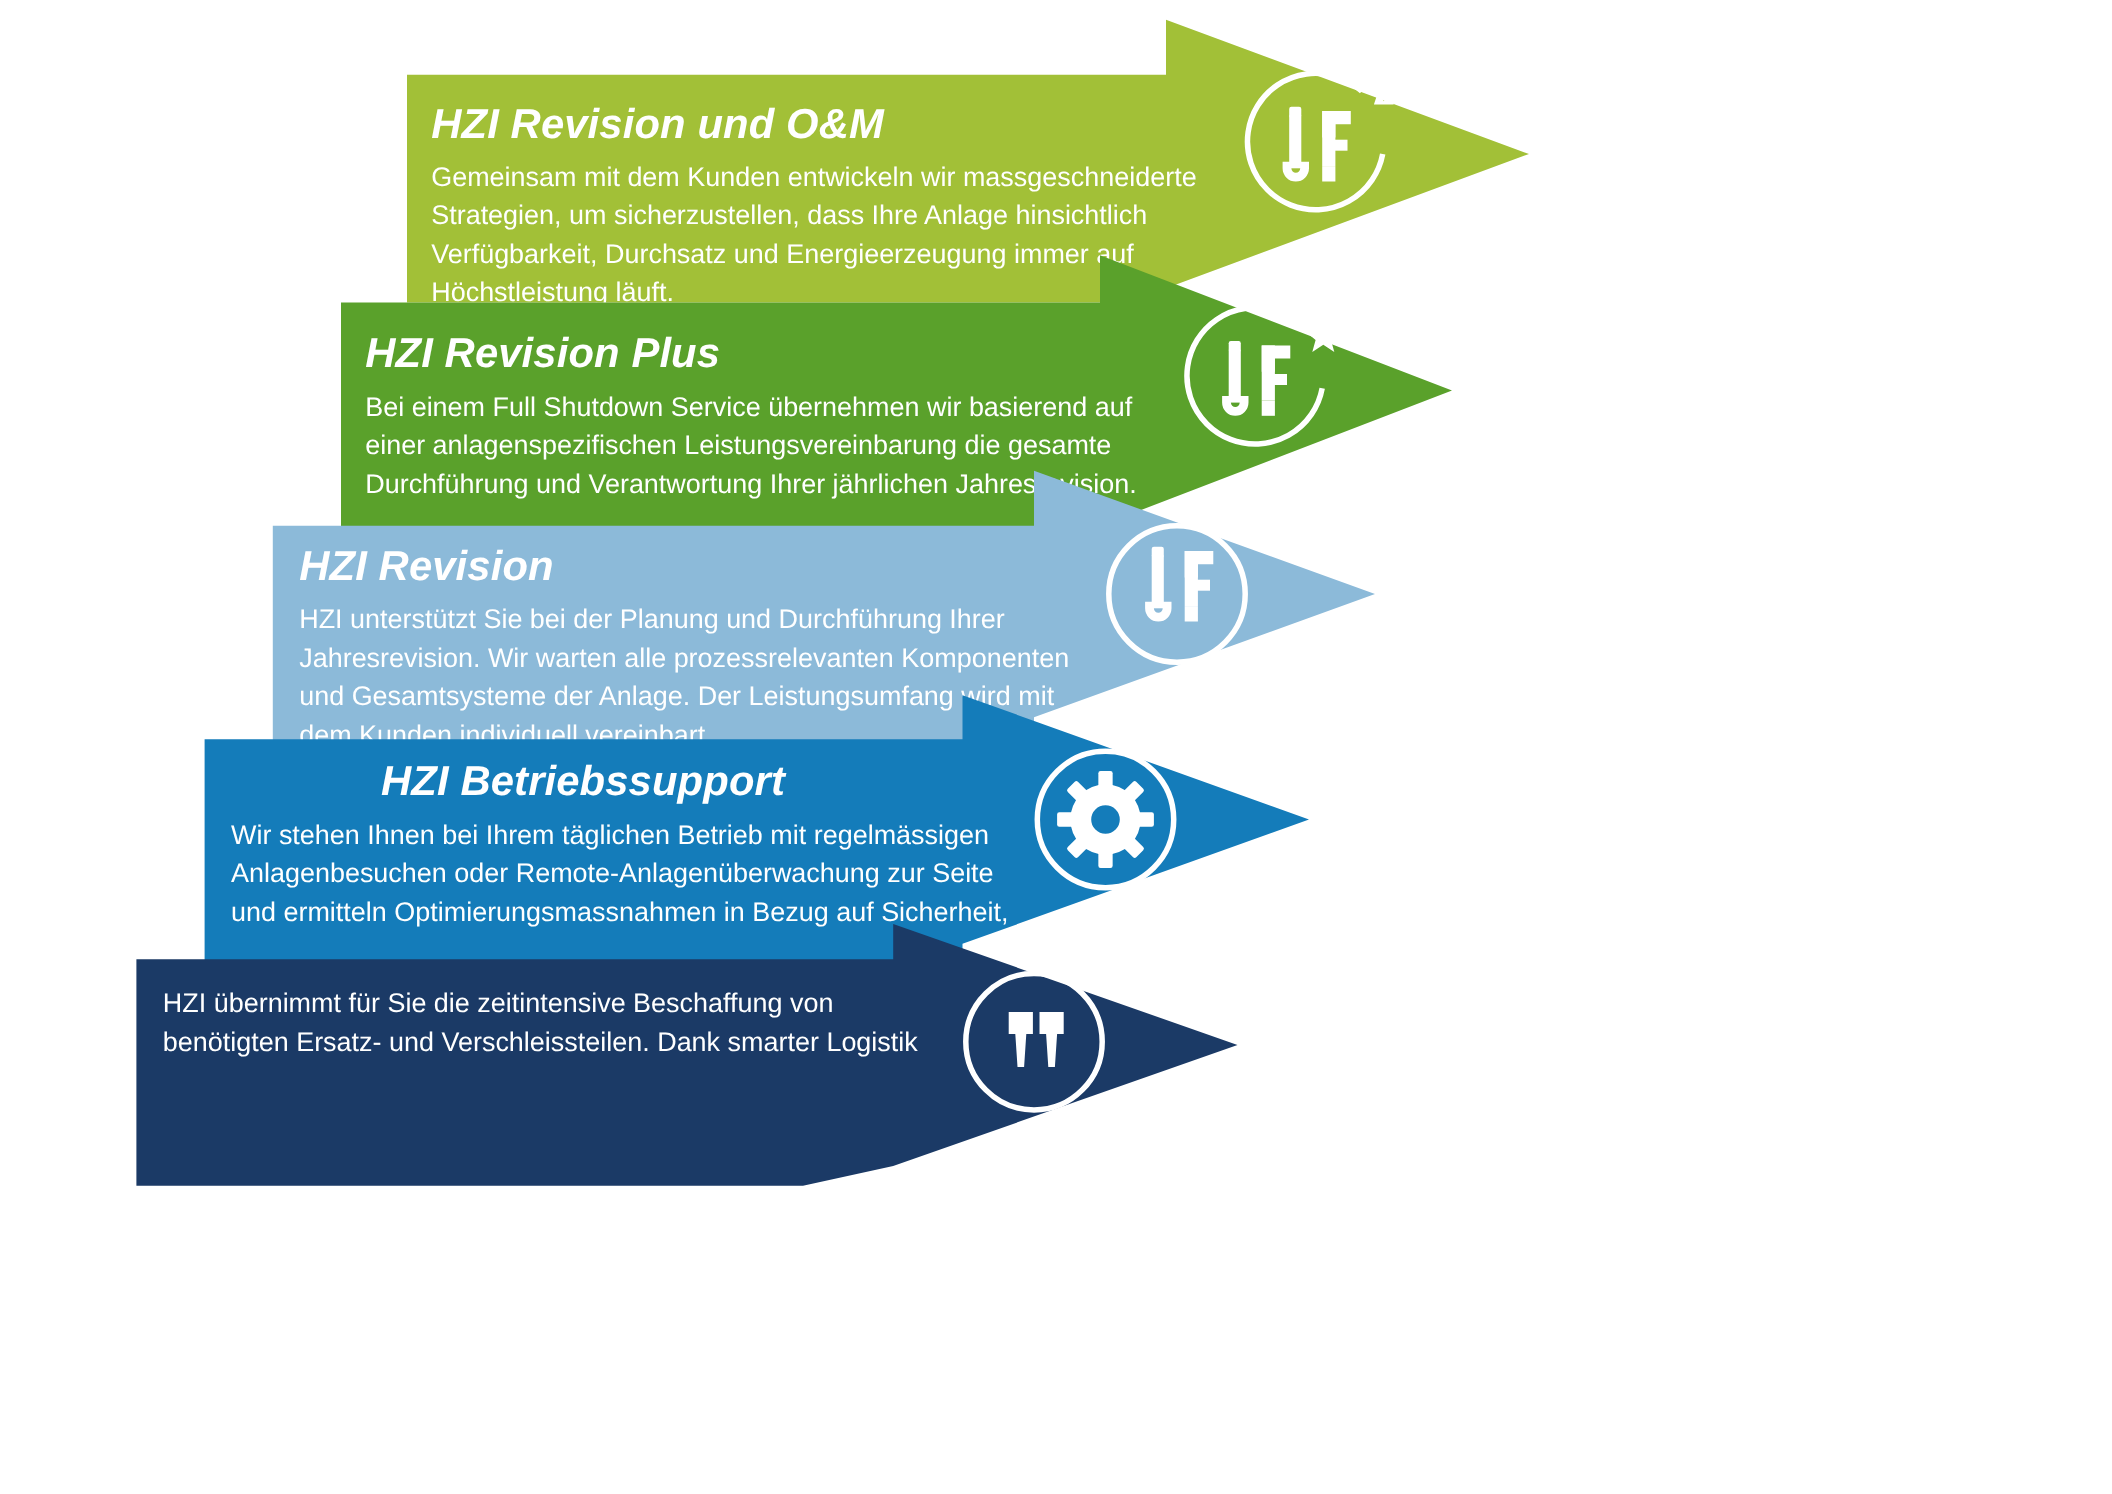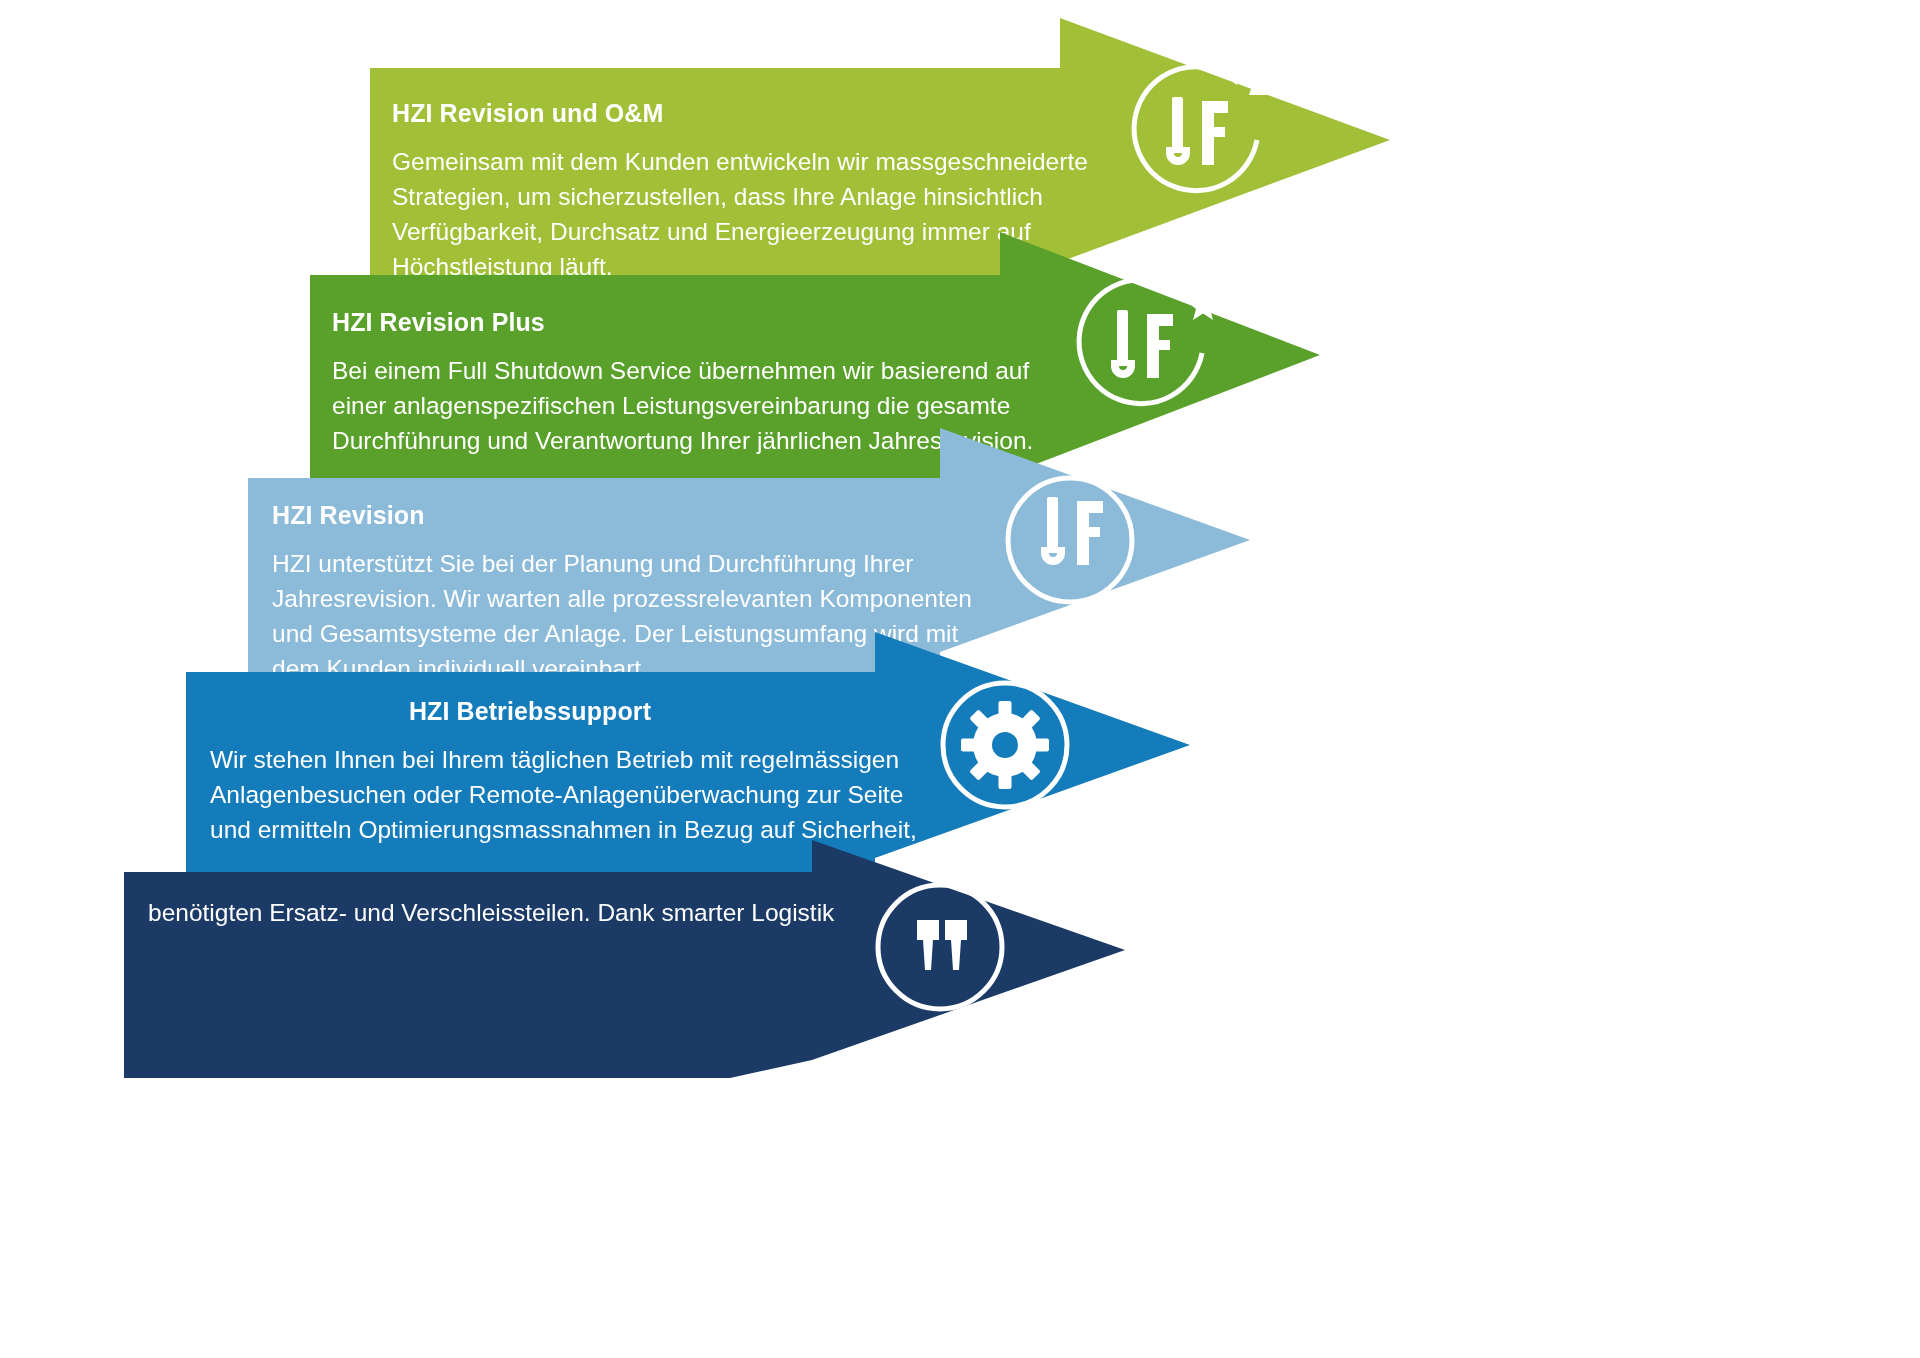--- a/index.html
+++ b/index.html
@@ -28,26 +28,27 @@
     position: absolute;
     left: 0;
     top: 0;
     display: block;
   }
   .band-text {
     position: absolute;
     color: #ffffff;
   }
   .band-title {
-    font-size: 25px;
+    font-size: 38px;
     font-weight: bold;
     letter-spacing: 0.1px;
     line-height: 34px;
     margin: 0 0 14px 0;
     white-space: nowrap;
+    font-style: italic;
   }
   .band-body {
     font-size: 24.5px;
     font-weight: normal;
     line-height: 35px;
     margin: 0;
   }
   .band-body .ln {
     display: block;
     white-space: nowrap;
@@ -193,20 +194,21 @@
     </div>
   </div>
 
   <div class="band">
     <svg class="band-svg" width="1920" height="1358" viewBox="0 0 1920 1358">
       <path d="M124,872 L812,872 L812,840 L1125,950 L812,1060 L730,1078 L124,1078 Z" fill="#1B3A66"></path>
     </svg>
 
     <div class="band-text" style="left:148px; top:895px; width:640px;">
       <p class="band-body">
+        <span class="ln">HZI übernimmt für Sie die zeitintensive Beschaffung von</span>
         <span class="ln">benötigten Ersatz- und Verschleissteilen. Dank smarter Logistik</span>
       </p>
     </div>
 
     <div class="icon-wrap" style="left:855px; top:862px;">
       <svg width="170" height="170" viewBox="0 0 170 170">
         <circle cx="85" cy="85" r="62" fill="none" stroke="#ffffff" stroke-width="5"></circle>
 
         <path d="M62,58 L84,58 L84,78 L78,78 L76,108 L70,108 L68,78 L62,78 Z" fill="#ffffff"></path>
         <path d="M90,58 L112,58 L112,78 L106,78 L104,108 L98,108 L96,78 L90,78 Z" fill="#ffffff"></path>

